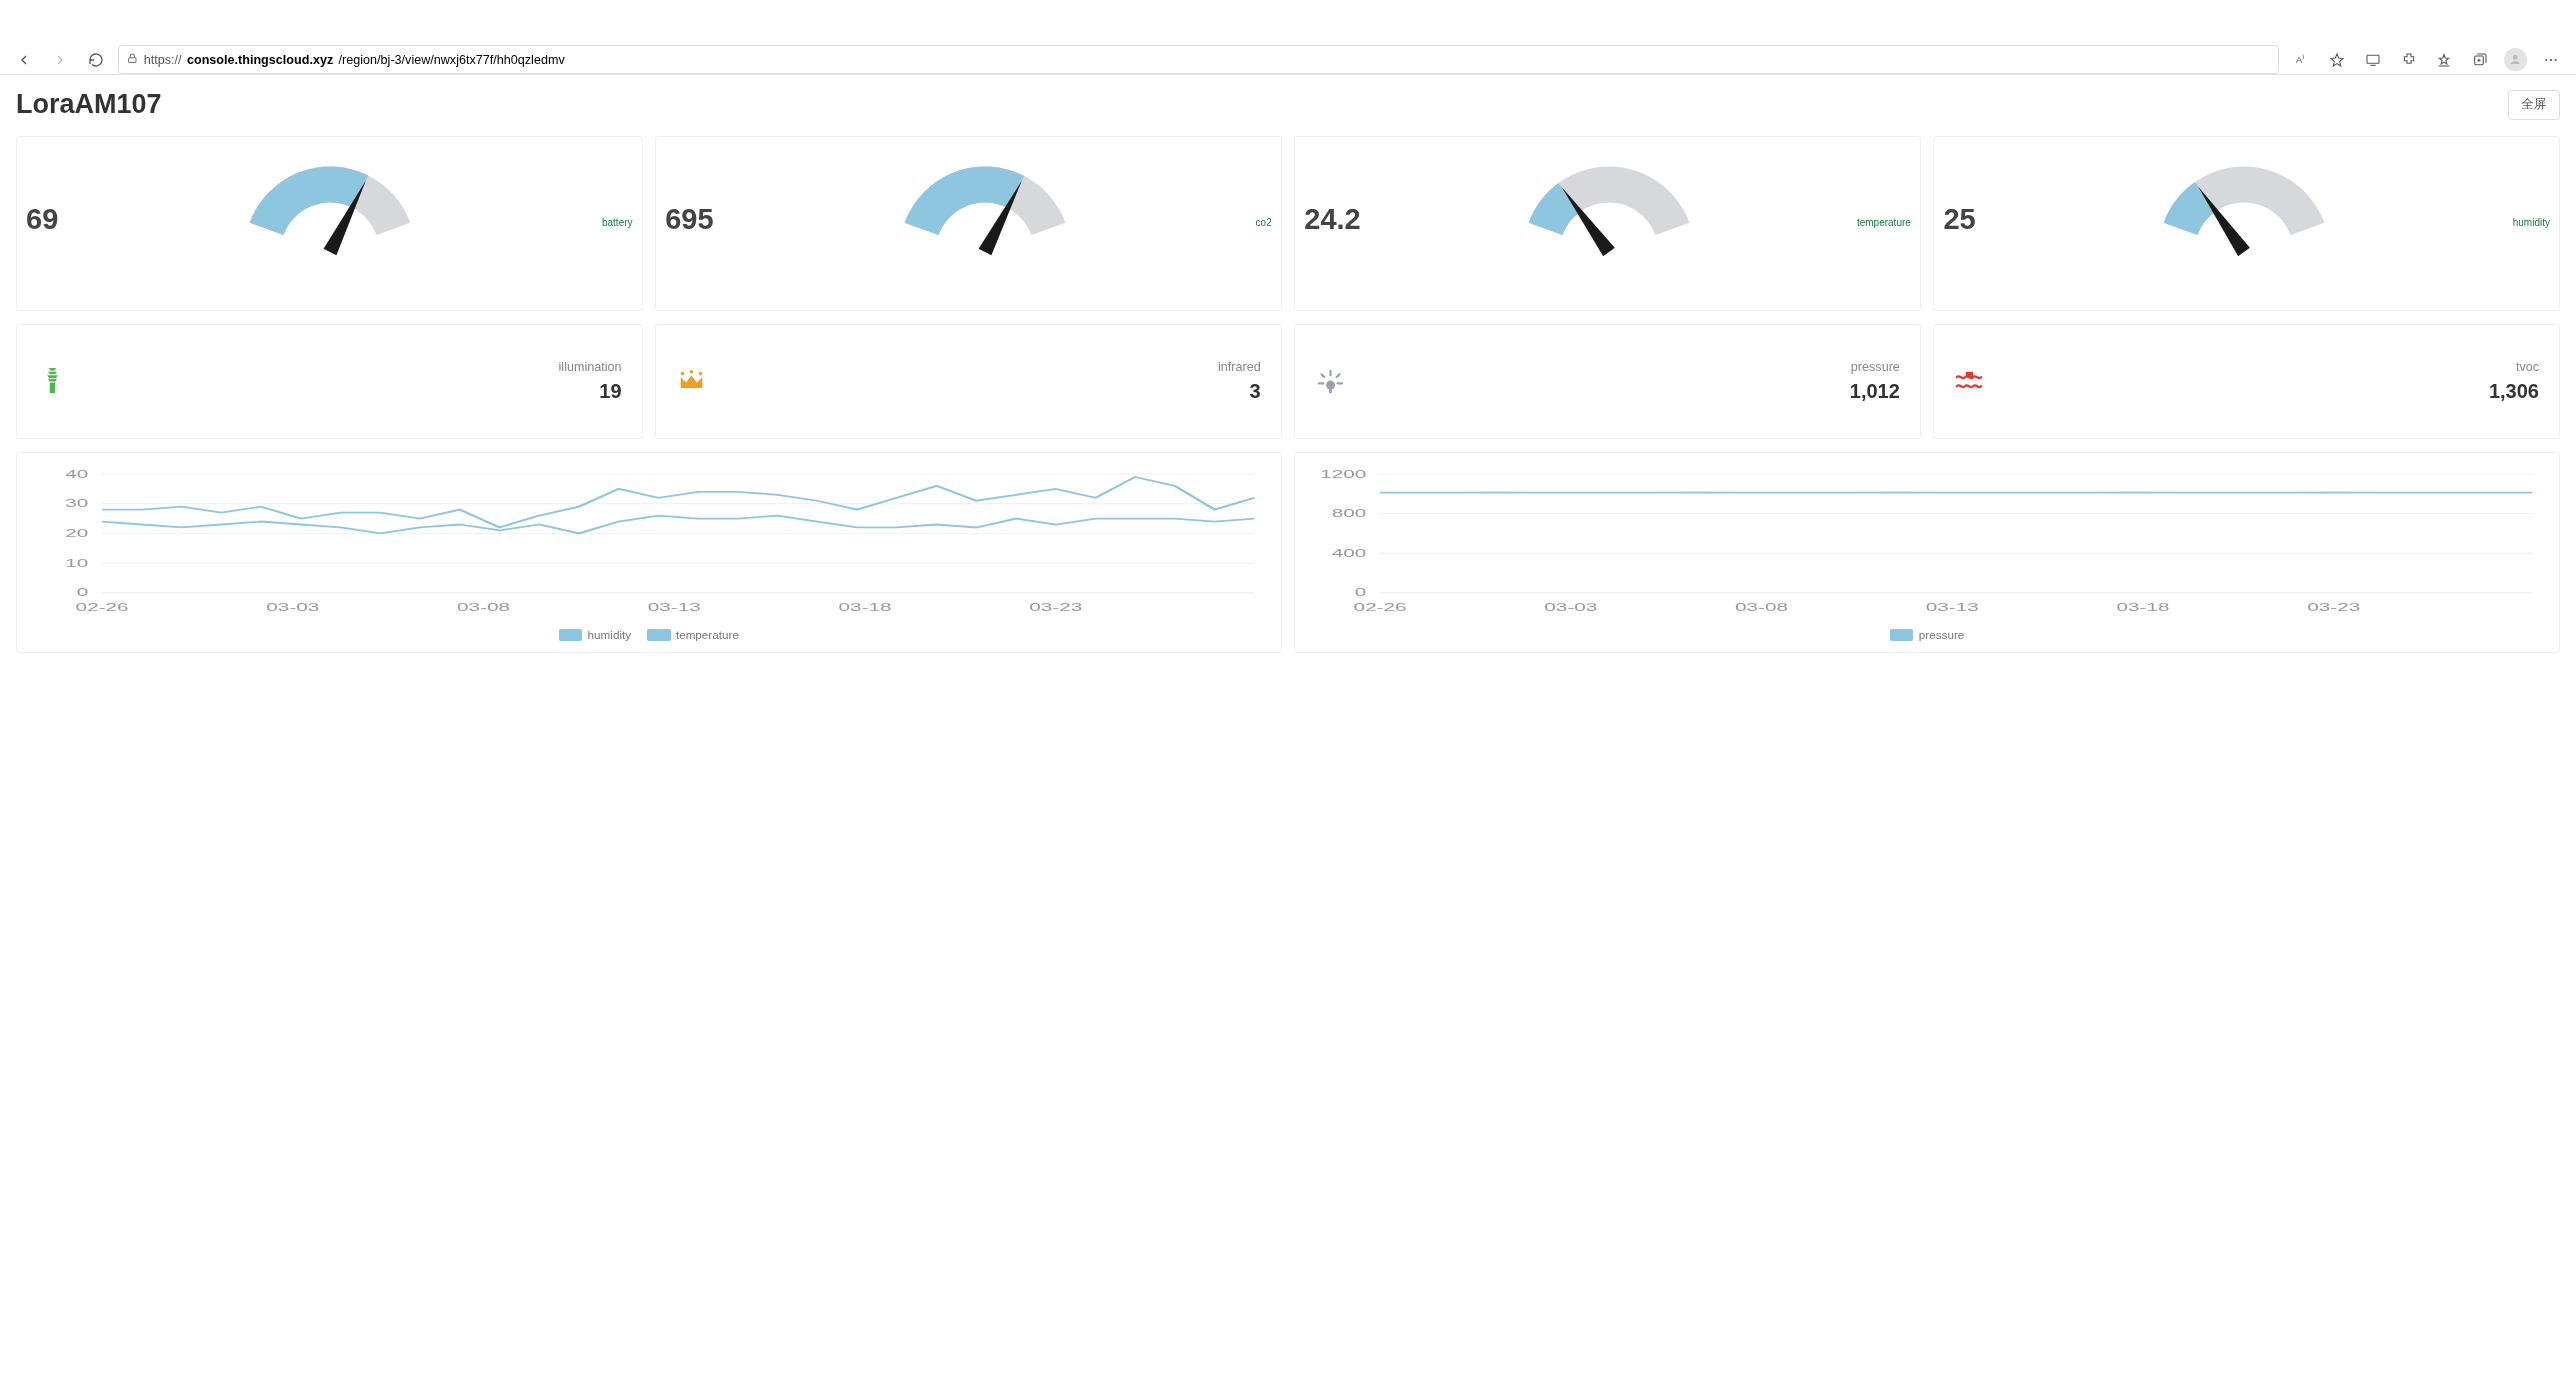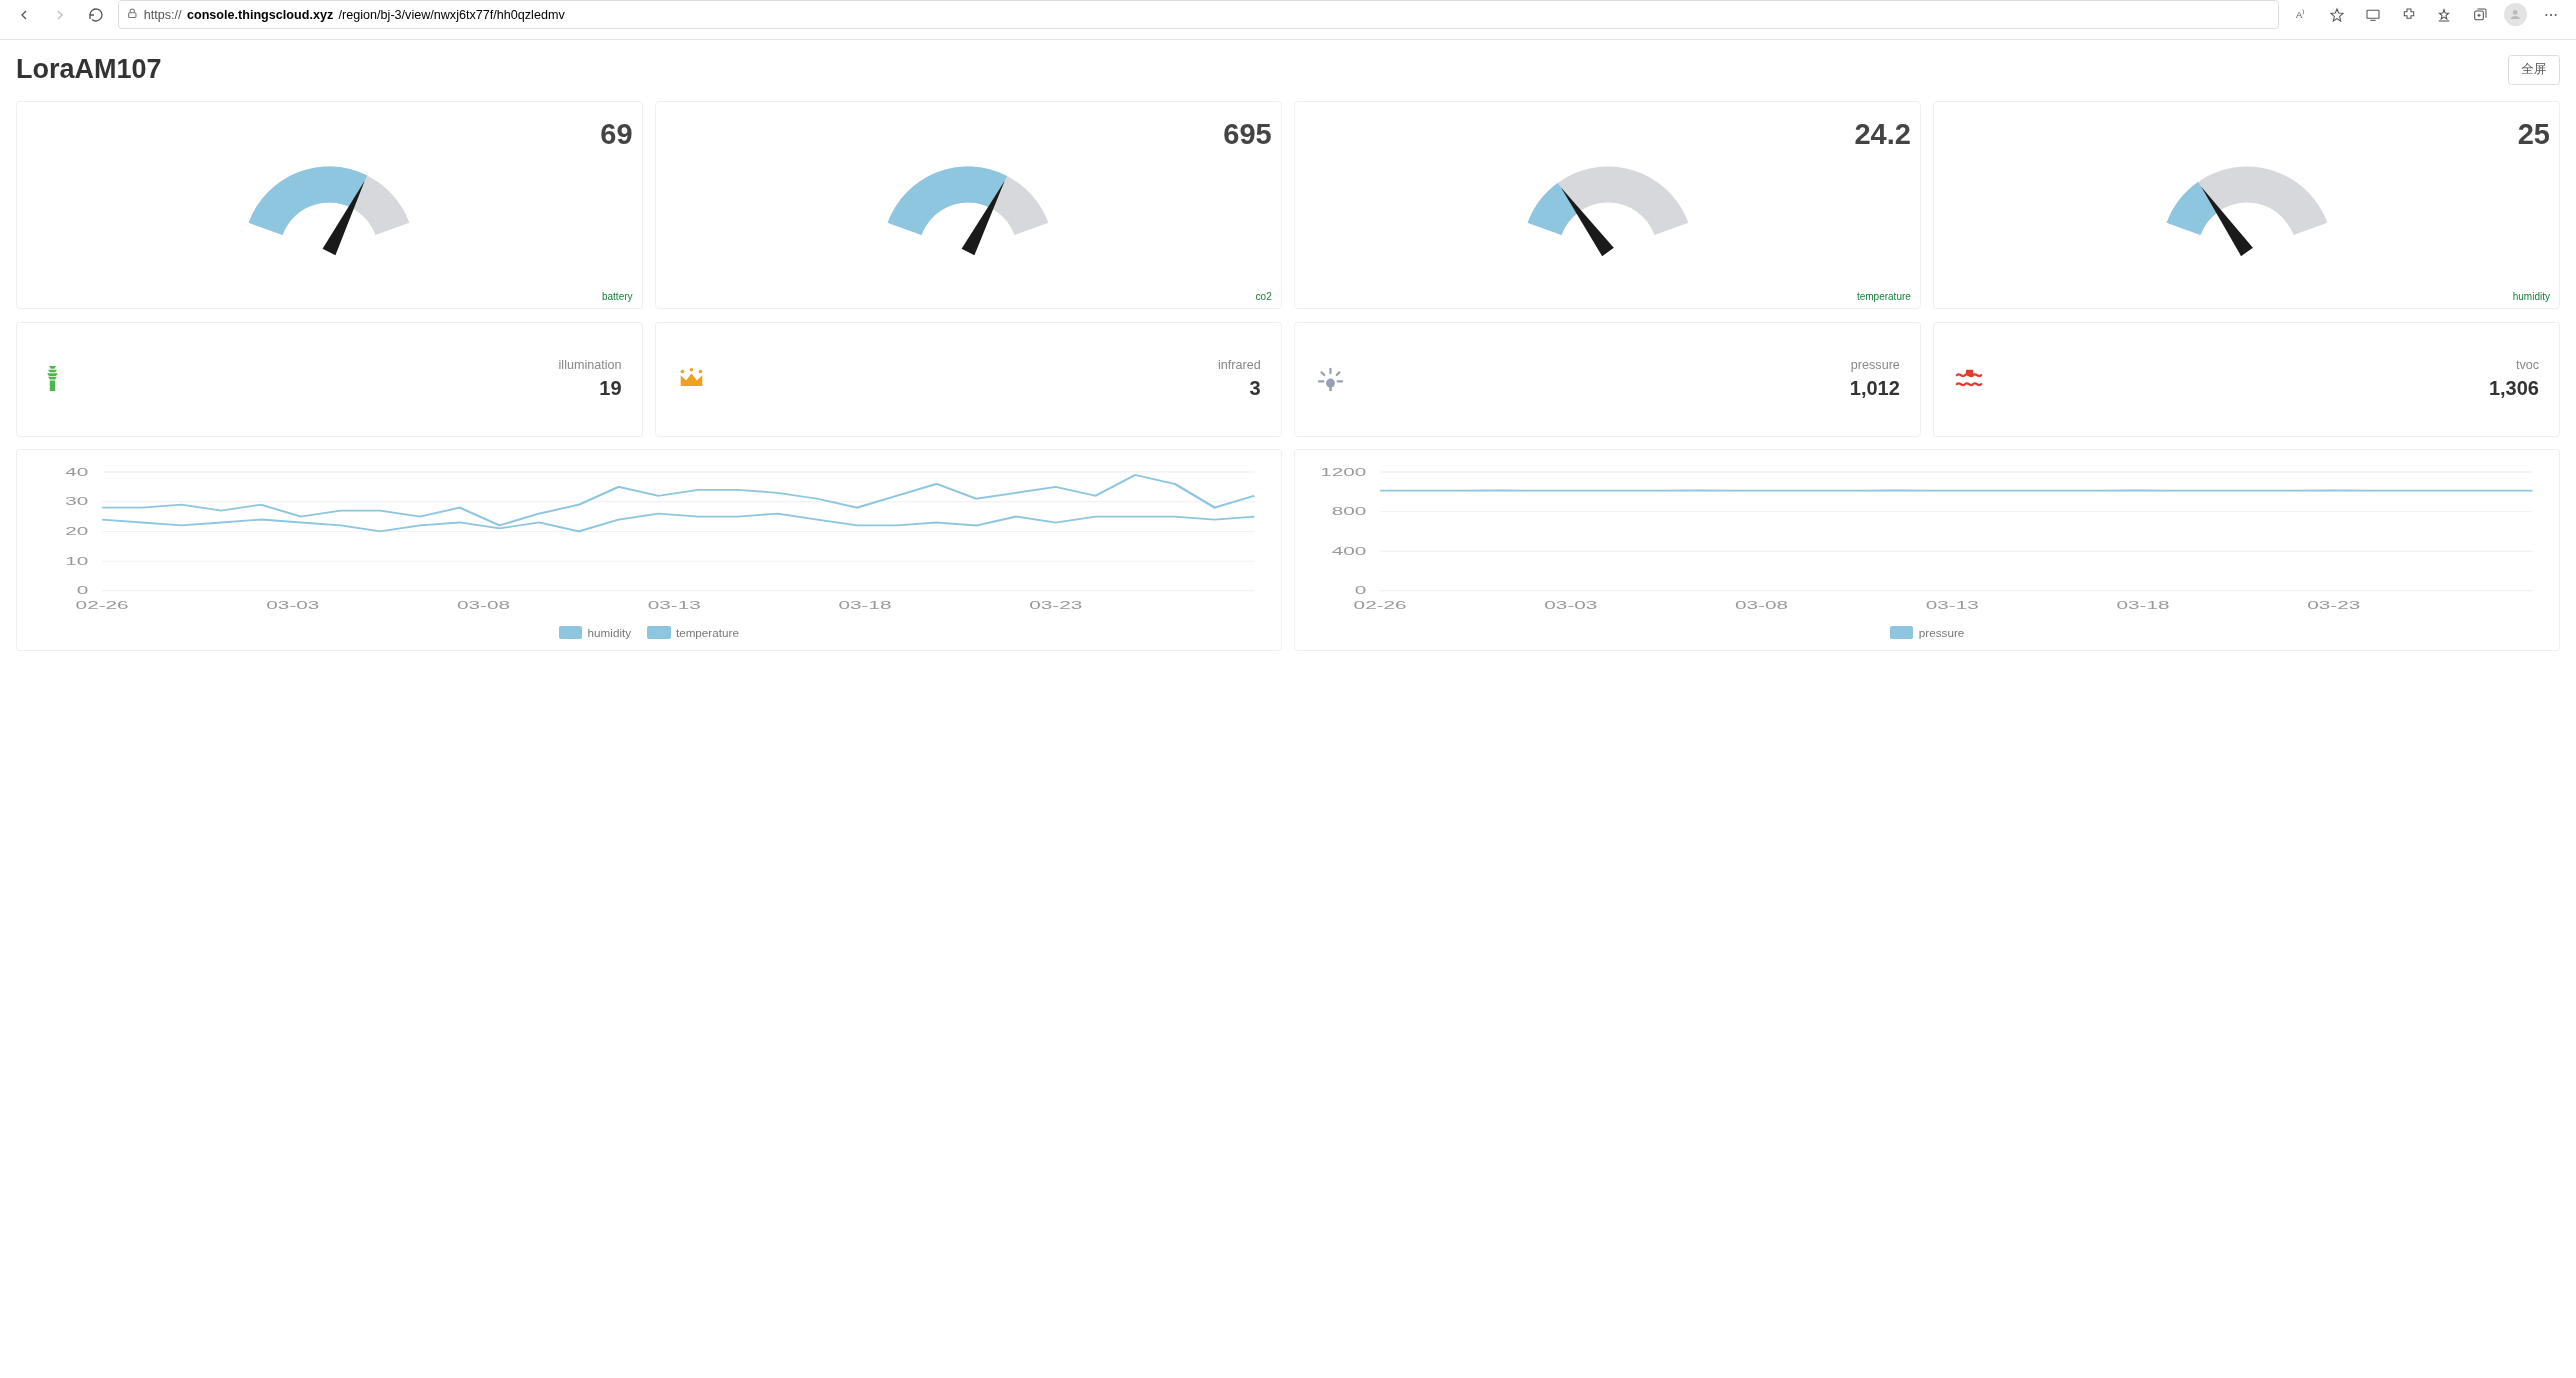--- a/index.html
+++ b/index.html
@@ -1,36 +1,36 @@
 <!DOCTYPE html>
 <html style="font-size:14.4px"><head>
 <meta charset="utf-8">
 <style>
   * { box-sizing: border-box; margin: 0; padding: 0; }
   html, body { width: 100%; height: 100%; font-family: -apple-system, BlinkMacSystemFont, "Segoe UI", Helvetica, Arial, sans-serif; background:#fff; color:#333; }
   
-  .browser-bar { display:flex; align-items:flex-start; height:40px; padding:0 9px; border-bottom:0.9px solid #e5e5e5; gap:7.2px; background:#fff; }
+  .browser-bar { display:flex; align-items:flex-end; height:40px; padding:0 9px; border-bottom:0.9px solid #e5e5e5; gap:7.2px; background:#fff;margin-top:35px; }
   .nav-btn { width:29px; height:29px; display:flex; align-items:center; justify-content:center; border-radius:3.6px; color:#555; }
   .nav-btn.disabled { color:#bbb; }
   .url-box { flex:1; display:flex; align-items:center; height:29px; border:0.9px solid #ddd; border-radius:3.6px; padding:0 7.2px; gap:5.4px; color:#555; font-size:12.6px; overflow:hidden; white-space:nowrap; }
   .url-box .lock { color:#777; }
   .url-box .host { color:#000000; font-weight:600; }
   .url-box .path { color:#000000; }
   .toolbar-right { display:flex; align-items:center; gap:3.6px; }
   .t-icon { width:32px; height:29px; display:flex; align-items:center; justify-content:center; color:#555; }
   .avatar-circle { width:23.4px; height:23.4px; border-radius:50%; background:#e3e3e3; display:flex; align-items:center; justify-content:center; }
   
   .page { padding:14.4px 16px; }
   .page-header { display:flex; align-items:center; justify-content:space-between; margin-bottom:16px; }
   .page-title { font-size:27px; font-weight:600; color:#333; }
   .fullscreen-btn { border:0.9px solid #ddd; background:#fff; padding:5.4px 12.6px; border-radius:3.6px; font-size:12.6px; color:#555; cursor:pointer;text-align:right; }
   
   .grid { display:grid; grid-template-columns: repeat(4, 1fr); gap:12.6px; }
   .card { border:0.9px solid #eee; border-radius:3.6px; background:#fff; }
-  .gauge-card { padding:16px 9px 6px 9px; display:flex; flex-direction:column; align-items:flex-end; }
+  .gauge-card { padding:16px 9px 22px 9px; display:flex; flex-direction:row; align-items:center; }
   .gauge-value { font-size:29px; font-weight:700; color:#444; margin-bottom:1.8px; }
   .gauge-svg-wrap { width:100%; display:flex; justify-content:center; }
   .gauge-label { margin-top:3px; font-size:10px; color:#15803d; }
   
   .stat-card { padding:18px 20px; display:flex; align-items:center; justify-content:space-between; min-height:115px; }
   .stat-icon { width:31px; height:31px; display:flex; align-items:center; justify-content:center; }
   .stat-right { text-align:right; }
   .stat-name { font-size:12.6px; color:#888; margin-bottom:5.4px; }
   .stat-val { font-size:20px; font-weight:700; color:#333; }
   

